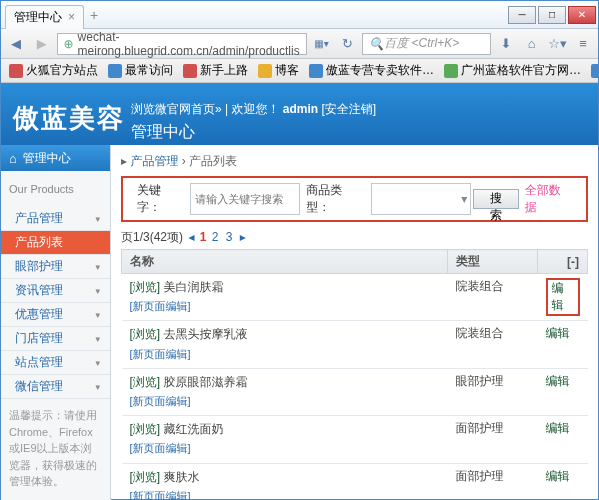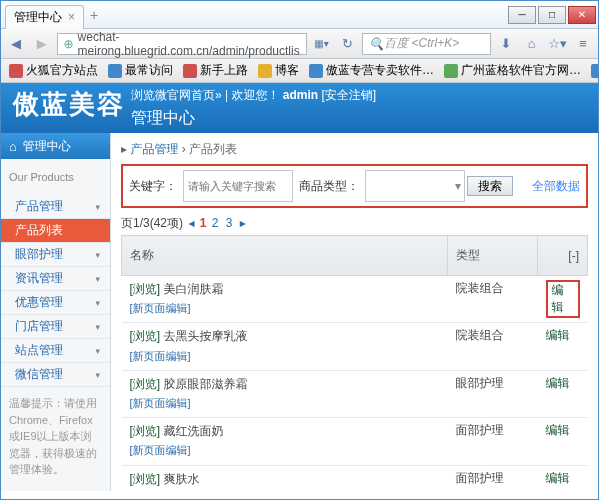--- a/index.html
+++ b/index.html
@@ -17,49 +17,49 @@
 .url{flex:1;height:22px;border:1px solid #b0b8c0;background:#fff;padding:0 6px;display:flex;align-items:center;font-size:11px;color:#555}
 .url .lock{color:#6a8;margin-right:4px}
 .srch{width:130px;height:22px;border:1px solid #b0b8c0;background:#fff;padding:0 6px;display:flex;align-items:center;font-size:11px;color:#999;font-style:italic}
 .bkbar{height:24px;background:linear-gradient(#f4f4f4,#e6e6e6);display:flex;align-items:center;padding:0 4px;gap:2px;border-bottom:1px solid #c0c8d0;font-size:11px;overflow:hidden}
 .bk{display:flex;align-items:center;gap:3px;padding:2px 4px;white-space:nowrap}
 .bk .ic{width:14px;height:14px;background:#6aa6e0;border-radius:2px;display:inline-block}
 .bk .ic.y{background:#e8b030}
 .bk .ic.g{background:#5aaa5a}
 .bk .ic.r{background:#d05050}
 .bk .ic.b{background:#4488cc}
-.header{height:50px;background:linear-gradient(#2a8dd8,#1a6db8);color:#fff;display:flex;padding:4px 12px}
+.header{height:62px;background:linear-gradient(#2a8dd8,#1a6db8);color:#fff;display:flex;padding:18px 12px}
 .logo{font-size:26px;font-weight:bold;letter-spacing:2px}
 .hdr-r{margin-left:6px;font-size:11px}
 .hdr-r a{color:#fff}
 .hdr-r .big{font-size:16px;margin-top:4px}
 .body{display:flex;height:calc(100% - 140px)}
 .side{width:110px;background:#f4f6f8;border-right:1px solid #d0d8e0}
 .side-h{height:26px;background:linear-gradient(#3898e0,#2078c0);color:#fff;display:flex;align-items:center;padding:0 8px;gap:6px}
 .side-h .hm{font-size:13px}
 .side-sub{padding:12px 8px;color:#888;font-size:11px}
 .mnu{height:24px;display:flex;align-items:center;justify-content:space-between;padding:0 10px 0 14px;color:#2a6aaa;border-bottom:1px solid #e0e6ec;cursor:pointer}
 .mnu.on{background:#e85a3a;color:#fff}
 .mnu .ar{color:#888;font-size:9px}
 .tip{padding:8px;color:#999;font-size:11px;line-height:1.5}
 .main{flex:1;padding:8px 10px;overflow:hidden}
 .crumb{color:#666;margin-bottom:6px}
 .crumb a{color:#2a6aaa}
-.filt{border:2px solid #d04030;padding:4px 6px;display:flex;align-items:center;gap:6px;margin-bottom:4px}
+.filt{border:2px solid #d04030;padding:4px 14px;display:flex;align-items:center;gap:6px;margin-bottom:4px}
 .filt label{color:#333}
 .filt input[type=text]{border:1px solid #c0c8d0;height:32px;padding:0 4px;font-size:11px}
 .filt .kw{width:110px}
 .filt .tp{width:100px}
 .filt .btn{border:1px solid #a0b0c0;background:linear-gradient(#f8f8f8,#e0e4e8);height:20px;padding:0 10px;cursor:pointer}
-.filt .all{color:#3b82f6;margin-left:auto}
+.filt .all{color:#ec4899;margin-left:auto}
 .pg{color:#444;padding:3px 0}
 .pg a{color:#2a6aaa;margin:0 2px}
 .pg .cur{color:#d04030;font-weight:bold}
 .tbl{width:100%;border-collapse:collapse}
-.tbl th{background:linear-gradient(#f0f2f4,#e4e8ec);border:1px solid #d0d6dc;height:40px;text-align:left;padding:0 8px;color:#555;font-weight:normal}
+.tbl th{background:linear-gradient(#f0f2f4,#e4e8ec);border:1px solid #d0d6dc;height:24px;text-align:left;padding:0 8px;color:#555;font-weight:bold}
 .tbl td{border-bottom:1px solid #e4e8ec;padding:4px 8px;color:#444;vertical-align:top}
 .tbl td a{color:#14532d}
 .tbl .act{}
 .ebox{border:2px solid #d04030;padding:0 4px;display:inline-block}
 .tbl .nm{line-height:1.6}
 .tbl .sub{color:#2a6aaa;font-size:11px}
 </style>
 </head>
 <body>
 

